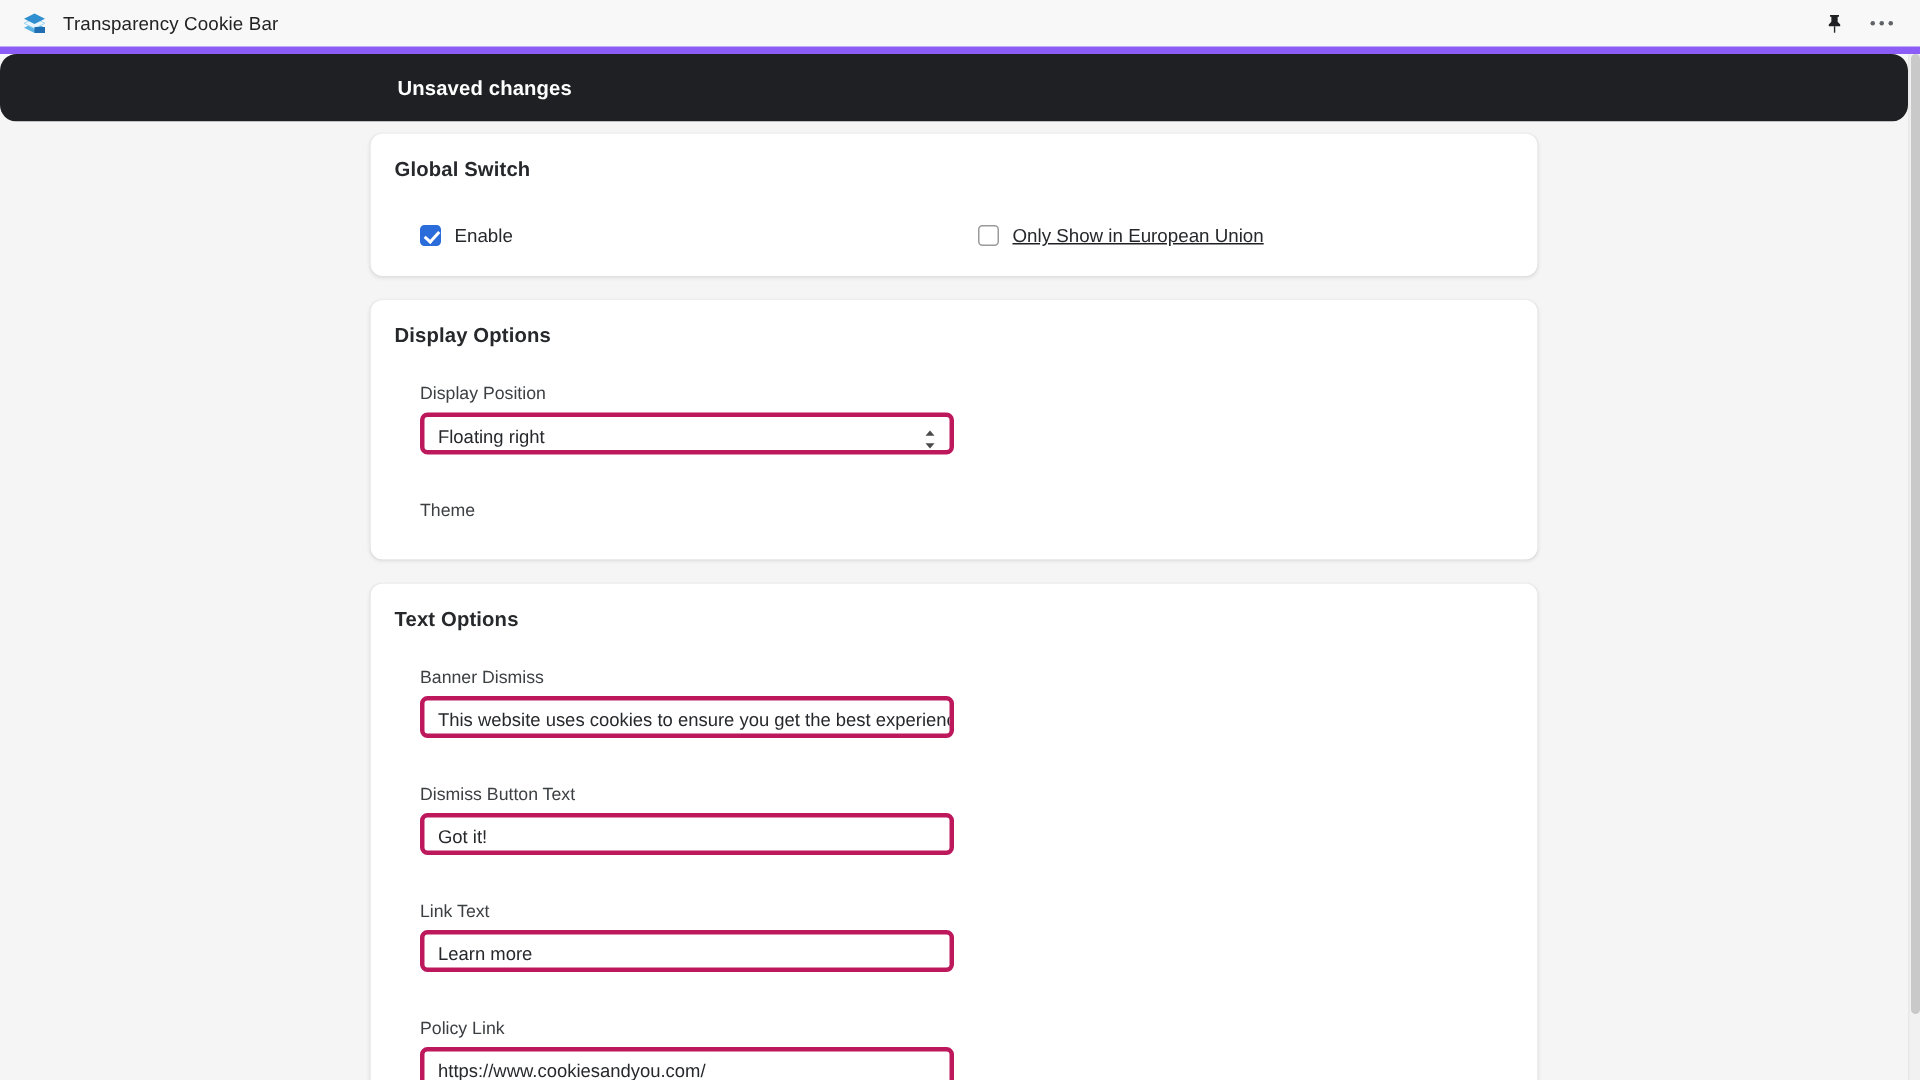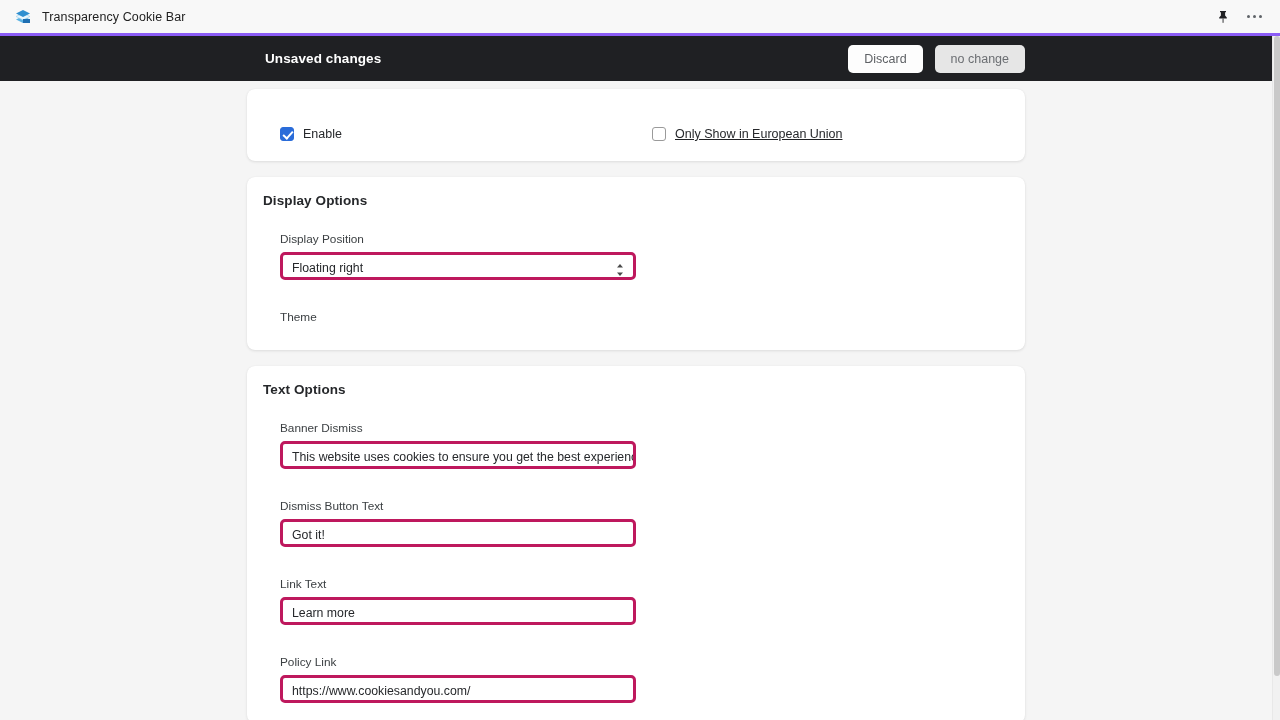--- a/index.html
+++ b/index.html
@@ -14,21 +14,21 @@
     color: #202124;
   }
 
   
   .titlebar {
     position: absolute;
     top: 0; left: 0;
     width: 1280px;
     height: 36px;
     background: #f8f8f8;
-    border-bottom: 3px solid #8b5cf6;
+    border-bottom: 5px solid #8b5cf6;
     display: flex;
     align-items: center;
     padding: 0 10px;
   }
   .ext-icon {
     width: 18px; height: 18px;
     margin-left: 4px;
     margin-right: 10px;
     flex: 0 0 auto;
     position: relative;
@@ -61,20 +61,21 @@
 
   
   .unsaved-bar {
     position: absolute;
     top: 36px; left: 0;
     width: 1272px;
     height: 45px;
     background: #1f2023;
     display: flex;
     align-items: center;
+    border-radius: 11px;
   }
   .unsaved-label {
     font-size: 13.5px;
     font-weight: bold;
     color: #ffffff;
     margin-left: 265px;
     letter-spacing: 0.1px;
   }
   .unsaved-actions {
     margin-left: auto;
@@ -251,29 +252,26 @@
     <span class="dots-icon">
       <i></i>
         <i></i>
         <i></i>
     </span>
   </span>
 </div>
 
 <div class="unsaved-bar" style="background: rgb(31, 32, 35);">
   <span class="unsaved-label">Unsaved changes</span>
-  <span class="unsaved-actions">
-    <button class="btn btn-discard">Discard</button>
-    <button class="btn btn-nochange">no change</button>
-  </span>
 </div>
 
 <div class="content">
 
   <div class="card">
+    <div class="card-title">Global Switch</div>
     <div class="switch-row">
       <label class="check-item col-a">
         <span class="cbox checked" style="background: rgb(42, 108, 217); border-color: rgb(42, 108, 217);"></span>
         <span class="check-label">Enable</span>
       </label>
       <label class="check-item col-b">
         <span class="cbox"></span>
         <span class="check-label">Only Show in European Union</span>
       </label>
     </div>

